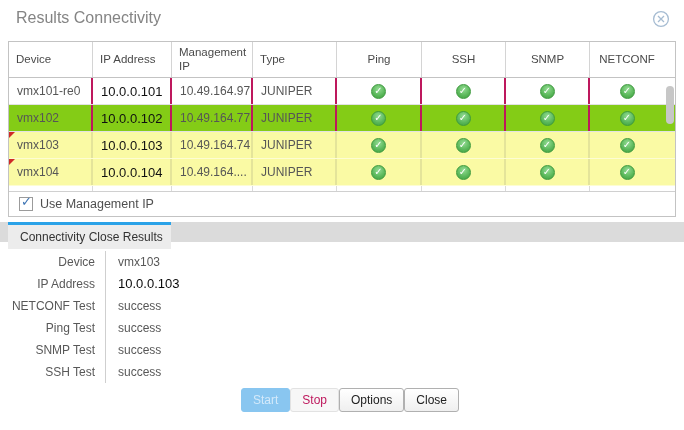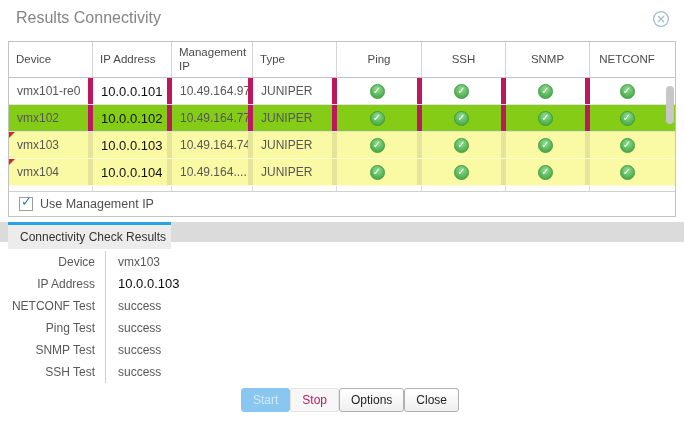--- a/index.html
+++ b/index.html
@@ -15,21 +15,21 @@
   
   .grid { position:absolute; left:8px; top:41px; width:668px; height:176px;
           border:1px solid #c3c3c3; background:#fff; }
   .grid-header { display:flex; height:36px; border-bottom:1px solid #c3c3c3; background:#fff; }
   .hcell { display:flex; align-items:center; padding:0 7px; font-size:11.5px; color:#4a4a4a;
            border-right:1px solid #d4d4d4; line-height:1.15; cursor:pointer; }
   .grow { display:flex; height:27px; background:#fff; border-bottom:1px solid #e2e2e2; }
   .grow.alt { background:#84cc16; }
   .grow.hl { background:#fafaa4; border-bottom:1px solid #fdfdd2; }
   .cell { display:flex; align-items:center; padding:0 8px; font-size:12px; color:#565656;
-          border-right:5px solid #be185d; position:relative; overflow:hidden; white-space:nowrap; }
+          border-right:2px solid #be185d; position:relative; overflow:hidden; white-space:nowrap; }
   .grow.hl .cell { border-right-color:#e4e49a; }
   .cell.ipcell { font-size:13px; color:#101010; }
   .cell.status { justify-content:center; }
   .grow.modified .cell.devcell::before { content:""; position:absolute; top:0; left:0;
       border-top:6px solid #cf2a27; border-right:6px solid transparent; }
   .c0 { width:84px; } .c1 { width:79px; } .c2 { width:81px; } .c3 { width:84px; }
   .c4 { width:85px; } .c5 { width:84px; } .c6 { width:84px; } .c7 { width:74px; }
   .fillrow { display:flex; height:6px; background:#fff; }
   .fillrow .fcell { border-right:1px solid #dadada; height:100%; }
 
@@ -190,21 +190,21 @@
     <div class="grid-toolbar">
       <span class="checkbox">
           <span class="mark">✓</span>
         </span>
       <span class="cb-label">Use Management IP</span>
     </div>
   </div>
 
   <div class="tabstrip">
     <div class="tab">
-      <span>Connectivity Check Results</span>
+      <span>Connectivity Close Results</span>
     </div>
   </div>
 
   <div class="details">
     <div class="drow">
       <div class="dlabel">Device</div>
       <div class="dvalue">vmx103</div>
     </div>
     <div class="drow">
       <div class="dlabel">IP Address</div>

